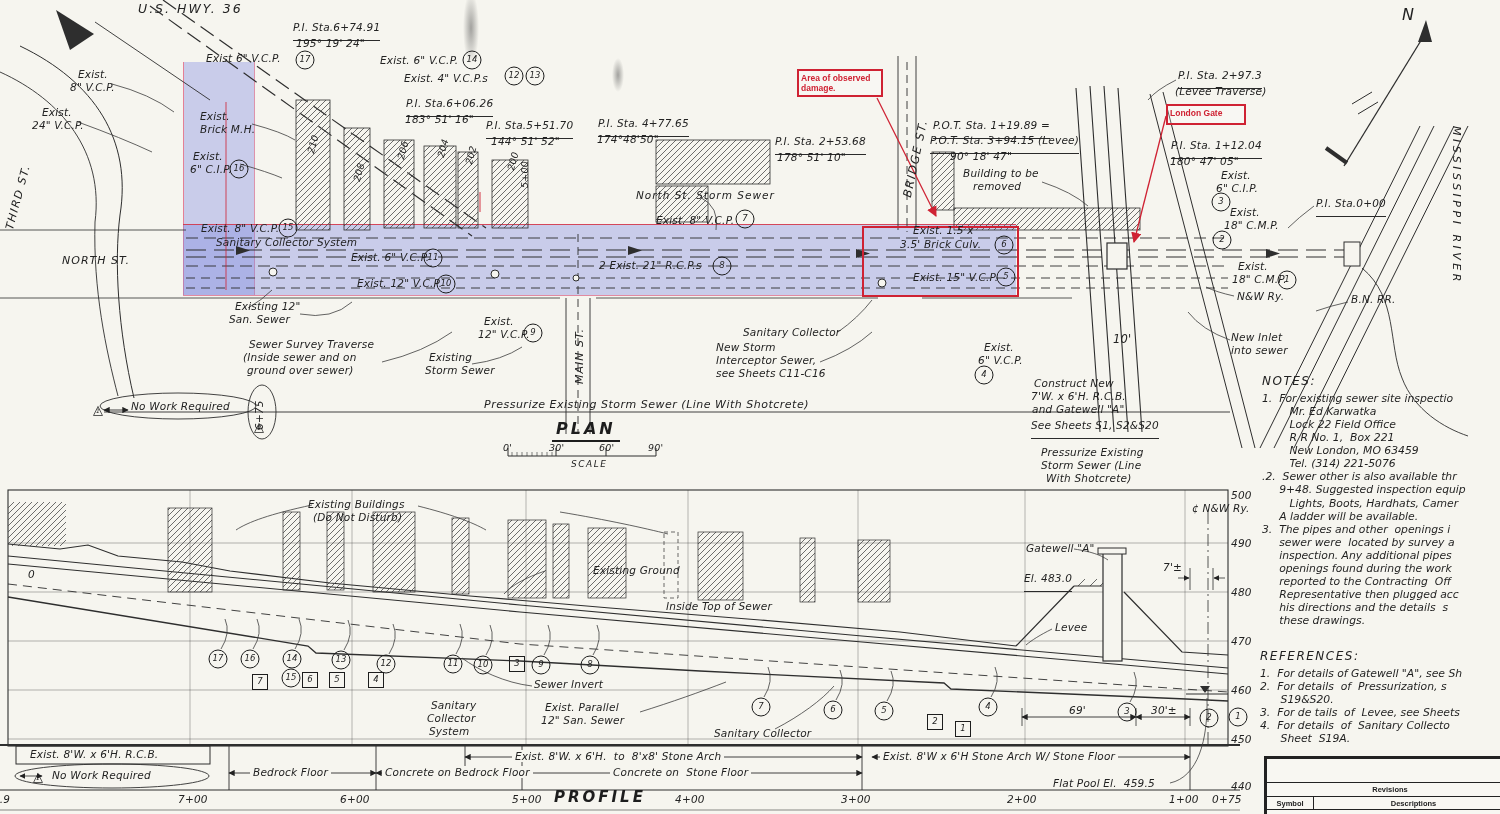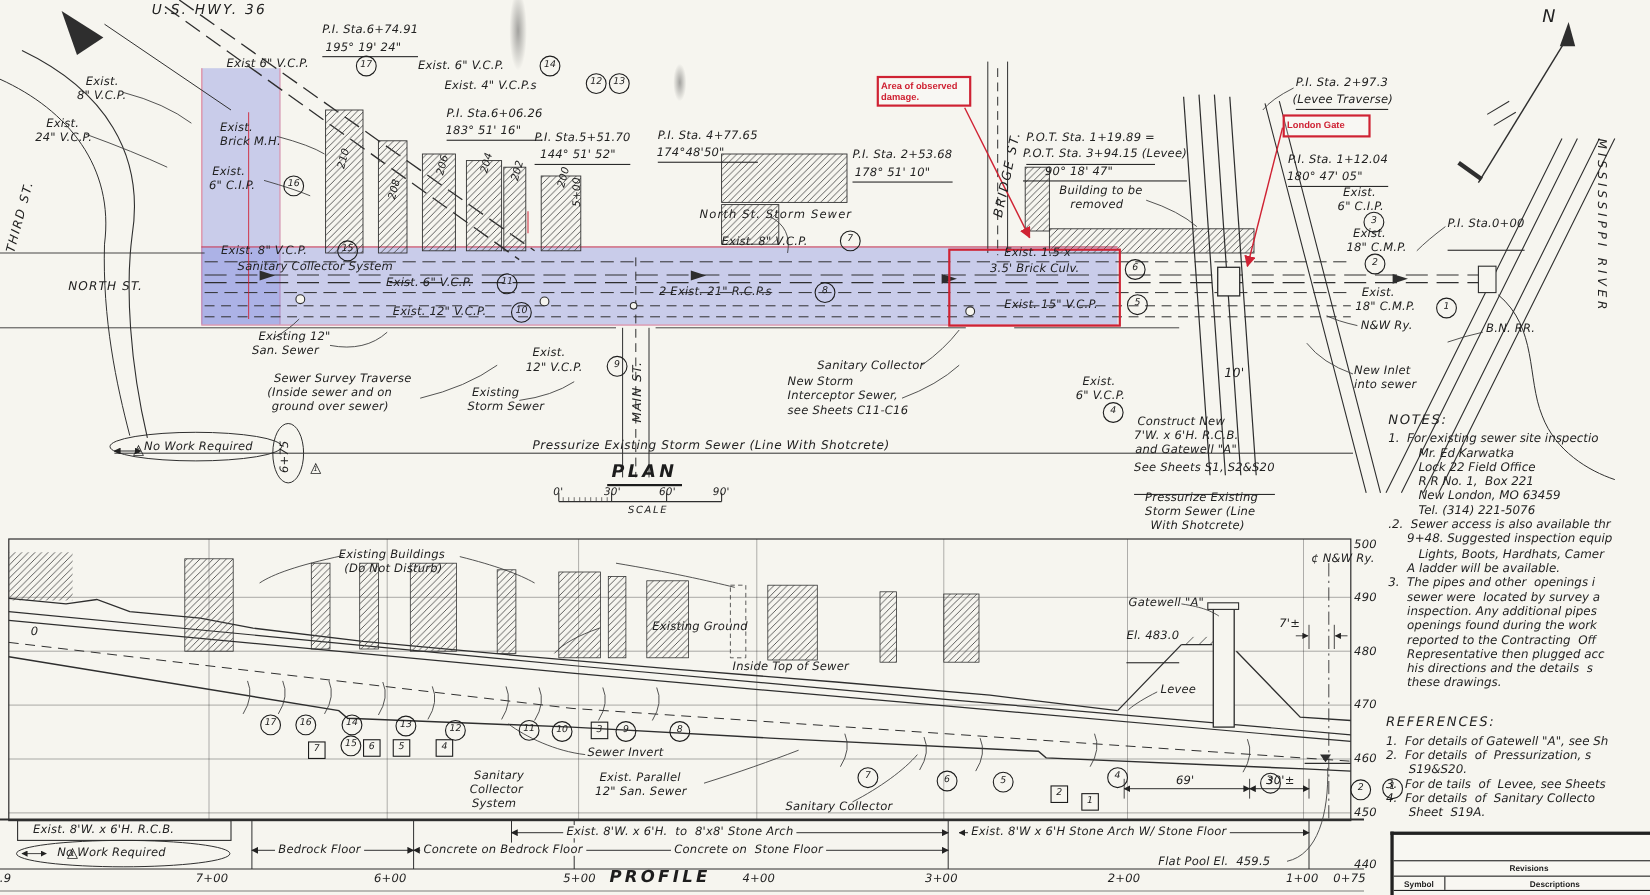--- a/index.html
+++ b/index.html
@@ -1,24 +1,24 @@
 <!DOCTYPE html>
 <html><head>
 <meta charset="utf-8">
 <style>
   html,body{margin:0;padding:0;background:#777;}
   #stage{position:relative;width:1500px;height:814px;background:#f6f5ef;overflow:hidden;
          font-family:"DejaVu Sans",sans-serif;}
   .lbl{position:absolute;font:italic 10.5px/1.15 "DejaVu Sans",sans-serif;color:#222;
        white-space:pre;transform-origin:left top;letter-spacing:.2px;}
-  .lbl.u{border-bottom:1px solid #2a2a2a;padding-bottom:18px;}
+  .lbl.u{border-bottom:1px solid #2a2a2a;padding-bottom:7px;}
   .lbl.bg{background:#f6f5ef;padding:0 3px;}
   .ttl{position:absolute;font:italic 700 16px/1 "DejaVu Sans",sans-serif;color:#1d1d1d;
        letter-spacing:3px;border-bottom:2px solid #1d1d1d;padding:0 4px 3px;}
-  .mk{position:absolute;transform:translate(-50%,-50%);color:#1d1d1d;margin-left:28px;}
+  .mk{position:absolute;transform:translate(-50%,-50%);color:#1d1d1d;}
   .mk.c{width:17px;height:17px;border:1.4px solid #1d1d1d;border-radius:50%;
         font:italic 8.5px/15px "DejaVu Sans",sans-serif;text-align:center;}
   .mk.q{width:14px;height:14px;border:1.4px solid #1d1d1d;
         font:italic 8.5px/12.5px "DejaVu Sans",sans-serif;text-align:center;}
   .mk.t{font:13px/1 "DejaVu Sans",sans-serif;}
   .mk.t .tn{position:absolute;left:50%;top:62%;transform:translate(-50%,-50%);
         font:italic 6px/1 "DejaVu Sans",sans-serif;}
   .hl{position:absolute;background:rgba(122,132,224,.36);}
   .redbox{position:absolute;border:2px solid #cf2233;color:#cf2233;
         font:700 8.5px/1.2 "Liberation Sans",sans-serif;padding:2px 2px;background:rgba(255,255,255,.25);}
@@ -416,21 +416,21 @@
 
   <div style="position:absolute;left:1262px;top:375px;width:238px;overflow:hidden;">
     <div class="lbl" style="position:static;font-size:12px;letter-spacing:1.5px;margin-bottom:3px;">NOTES:</div>
     <div id="notes-lines">
         <div>1.  For existing sewer site inspectio</div>
         <div>        Mr. Ed Karwatka</div>
         <div>        Lock 22 Field Office</div>
         <div>        R R No. 1,  Box 221</div>
         <div>        New London, MO 63459</div>
         <div>        Tel. (314) 221-5076</div>
-        <div>.2.  Sewer access is also available thr</div>
+        <div>.2.  Sewer other is also available thr</div>
         <div>     9+48. Suggested inspection equip</div>
         <div>        Lights, Boots, Hardhats, Camer</div>
         <div>     A ladder will be available.</div>
         <div>3.  The pipes and other  openings i</div>
         <div>     sewer were  located by survey a</div>
         <div>     inspection. Any additional pipes</div>
         <div>     openings found during the work</div>
         <div>     reported to the Contracting  Off</div>
         <div>     Representative then plugged acc</div>
         <div>     his directions and the details  s</div>

